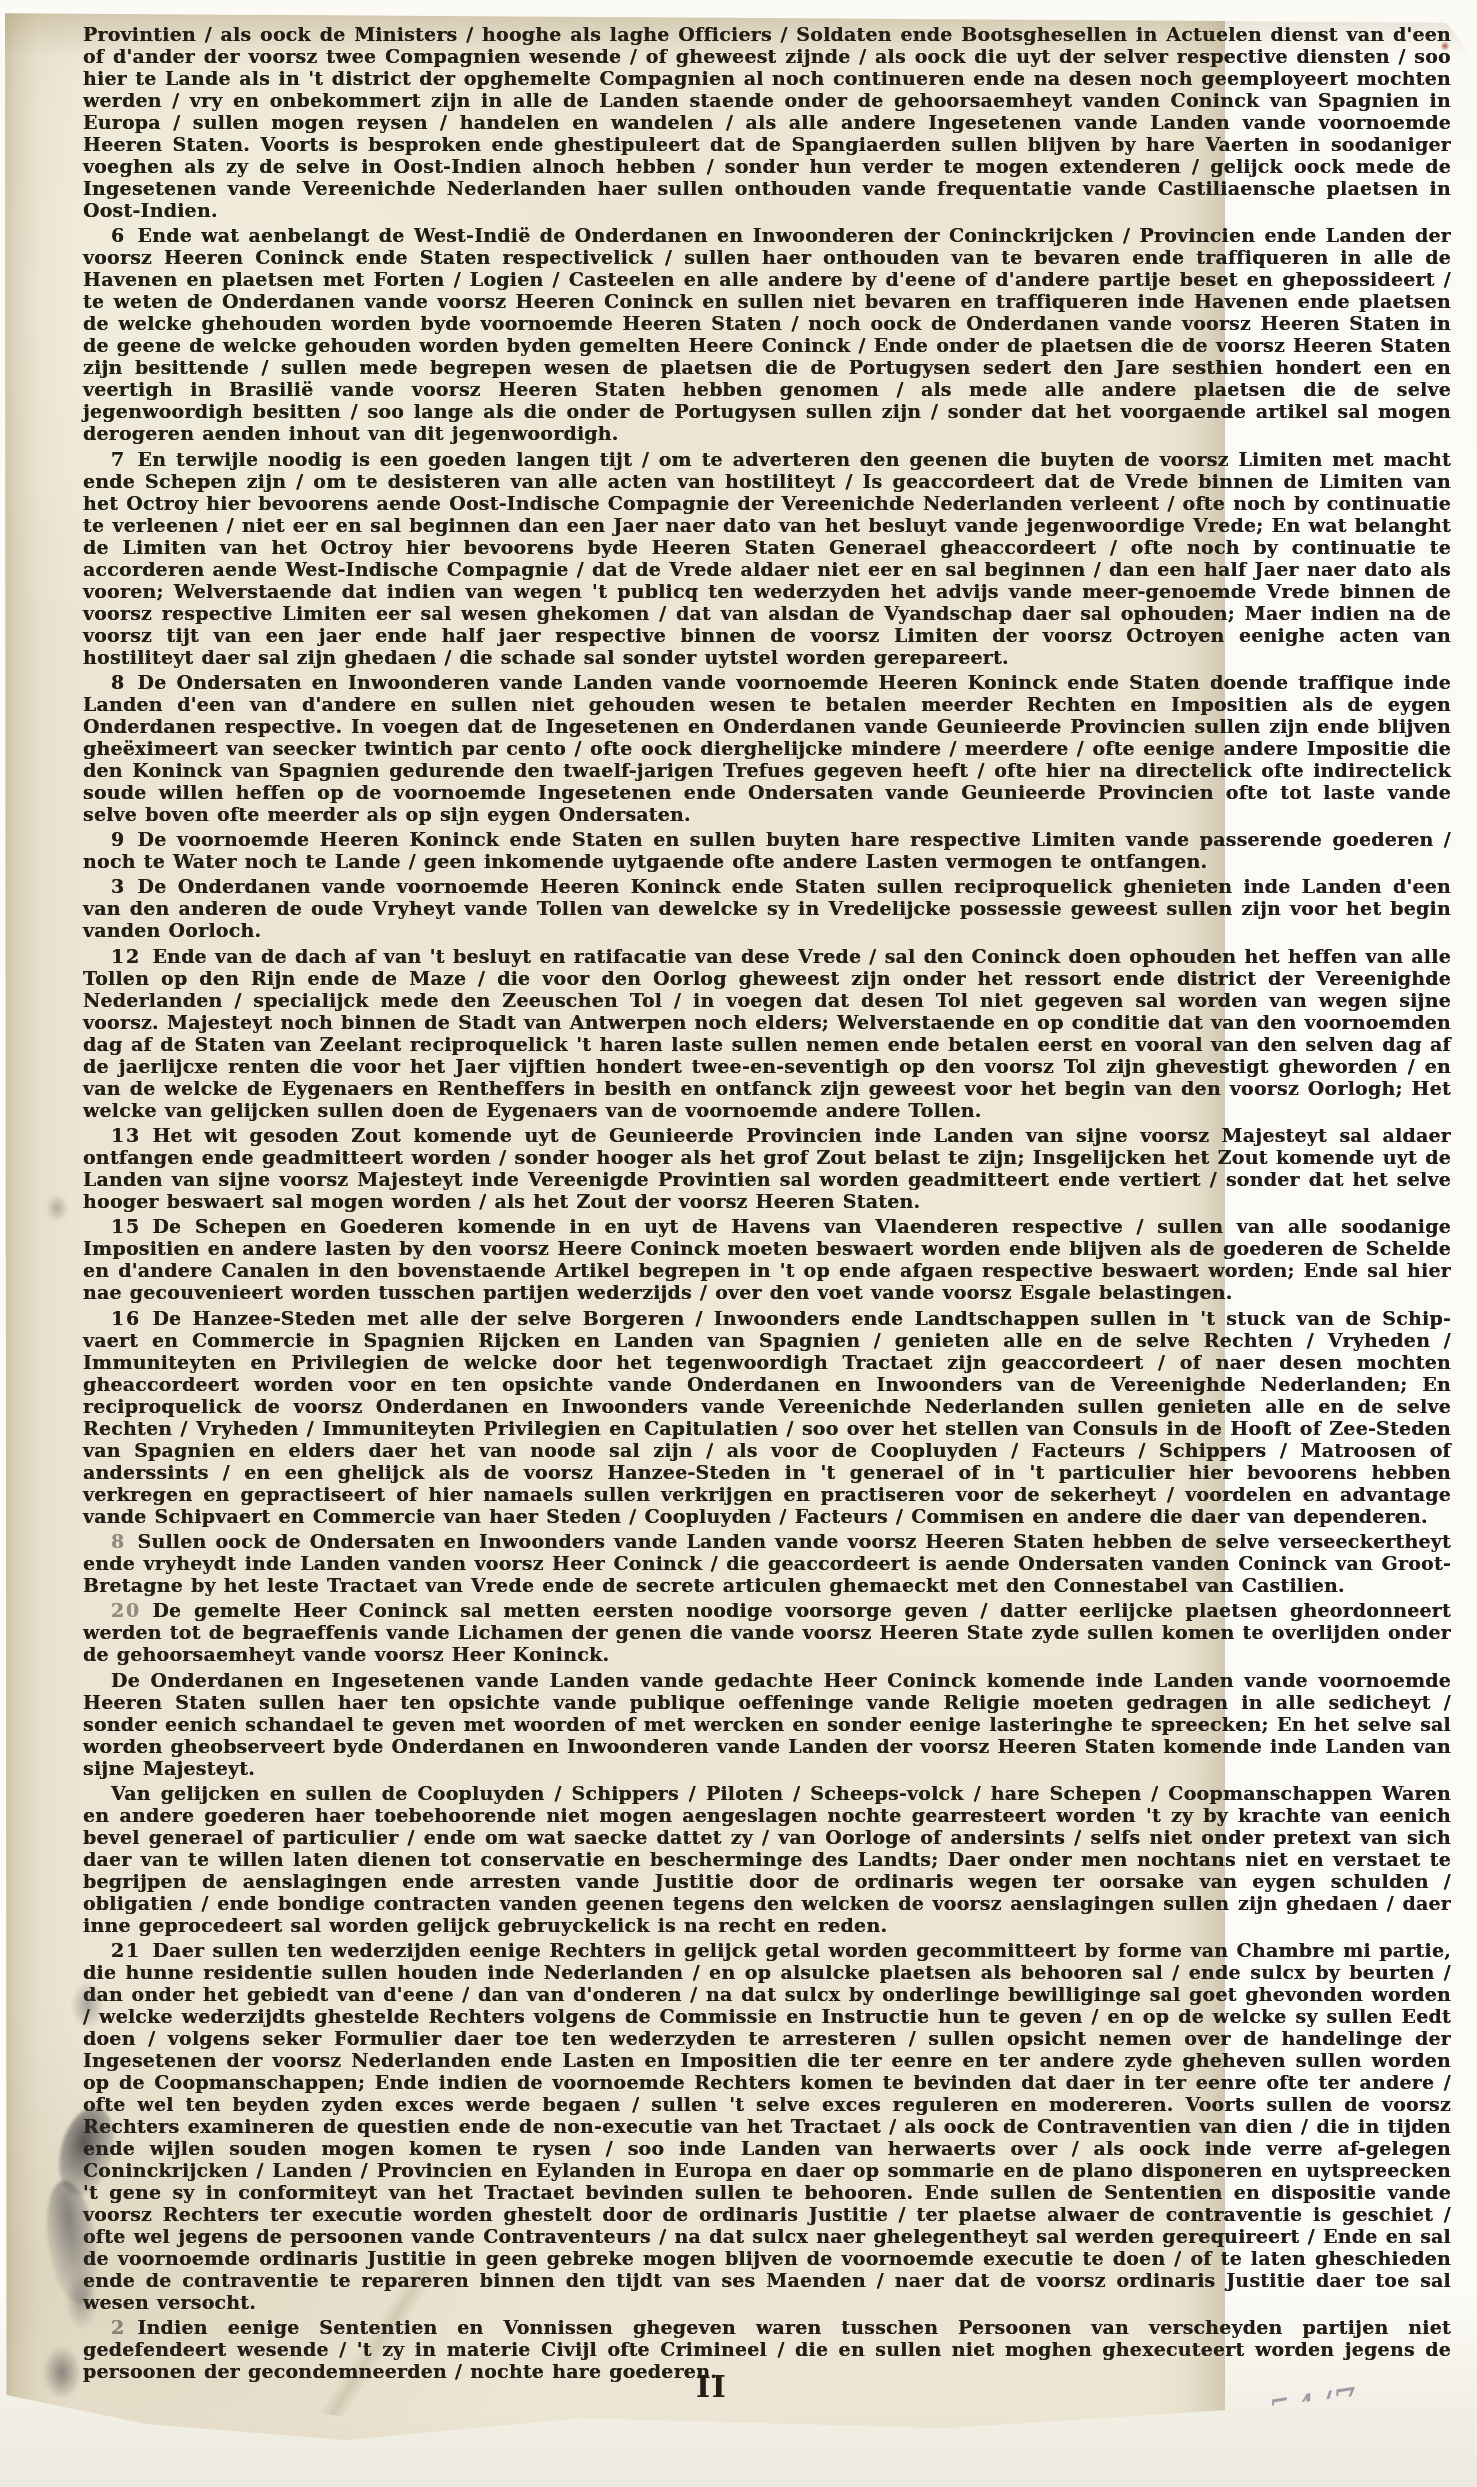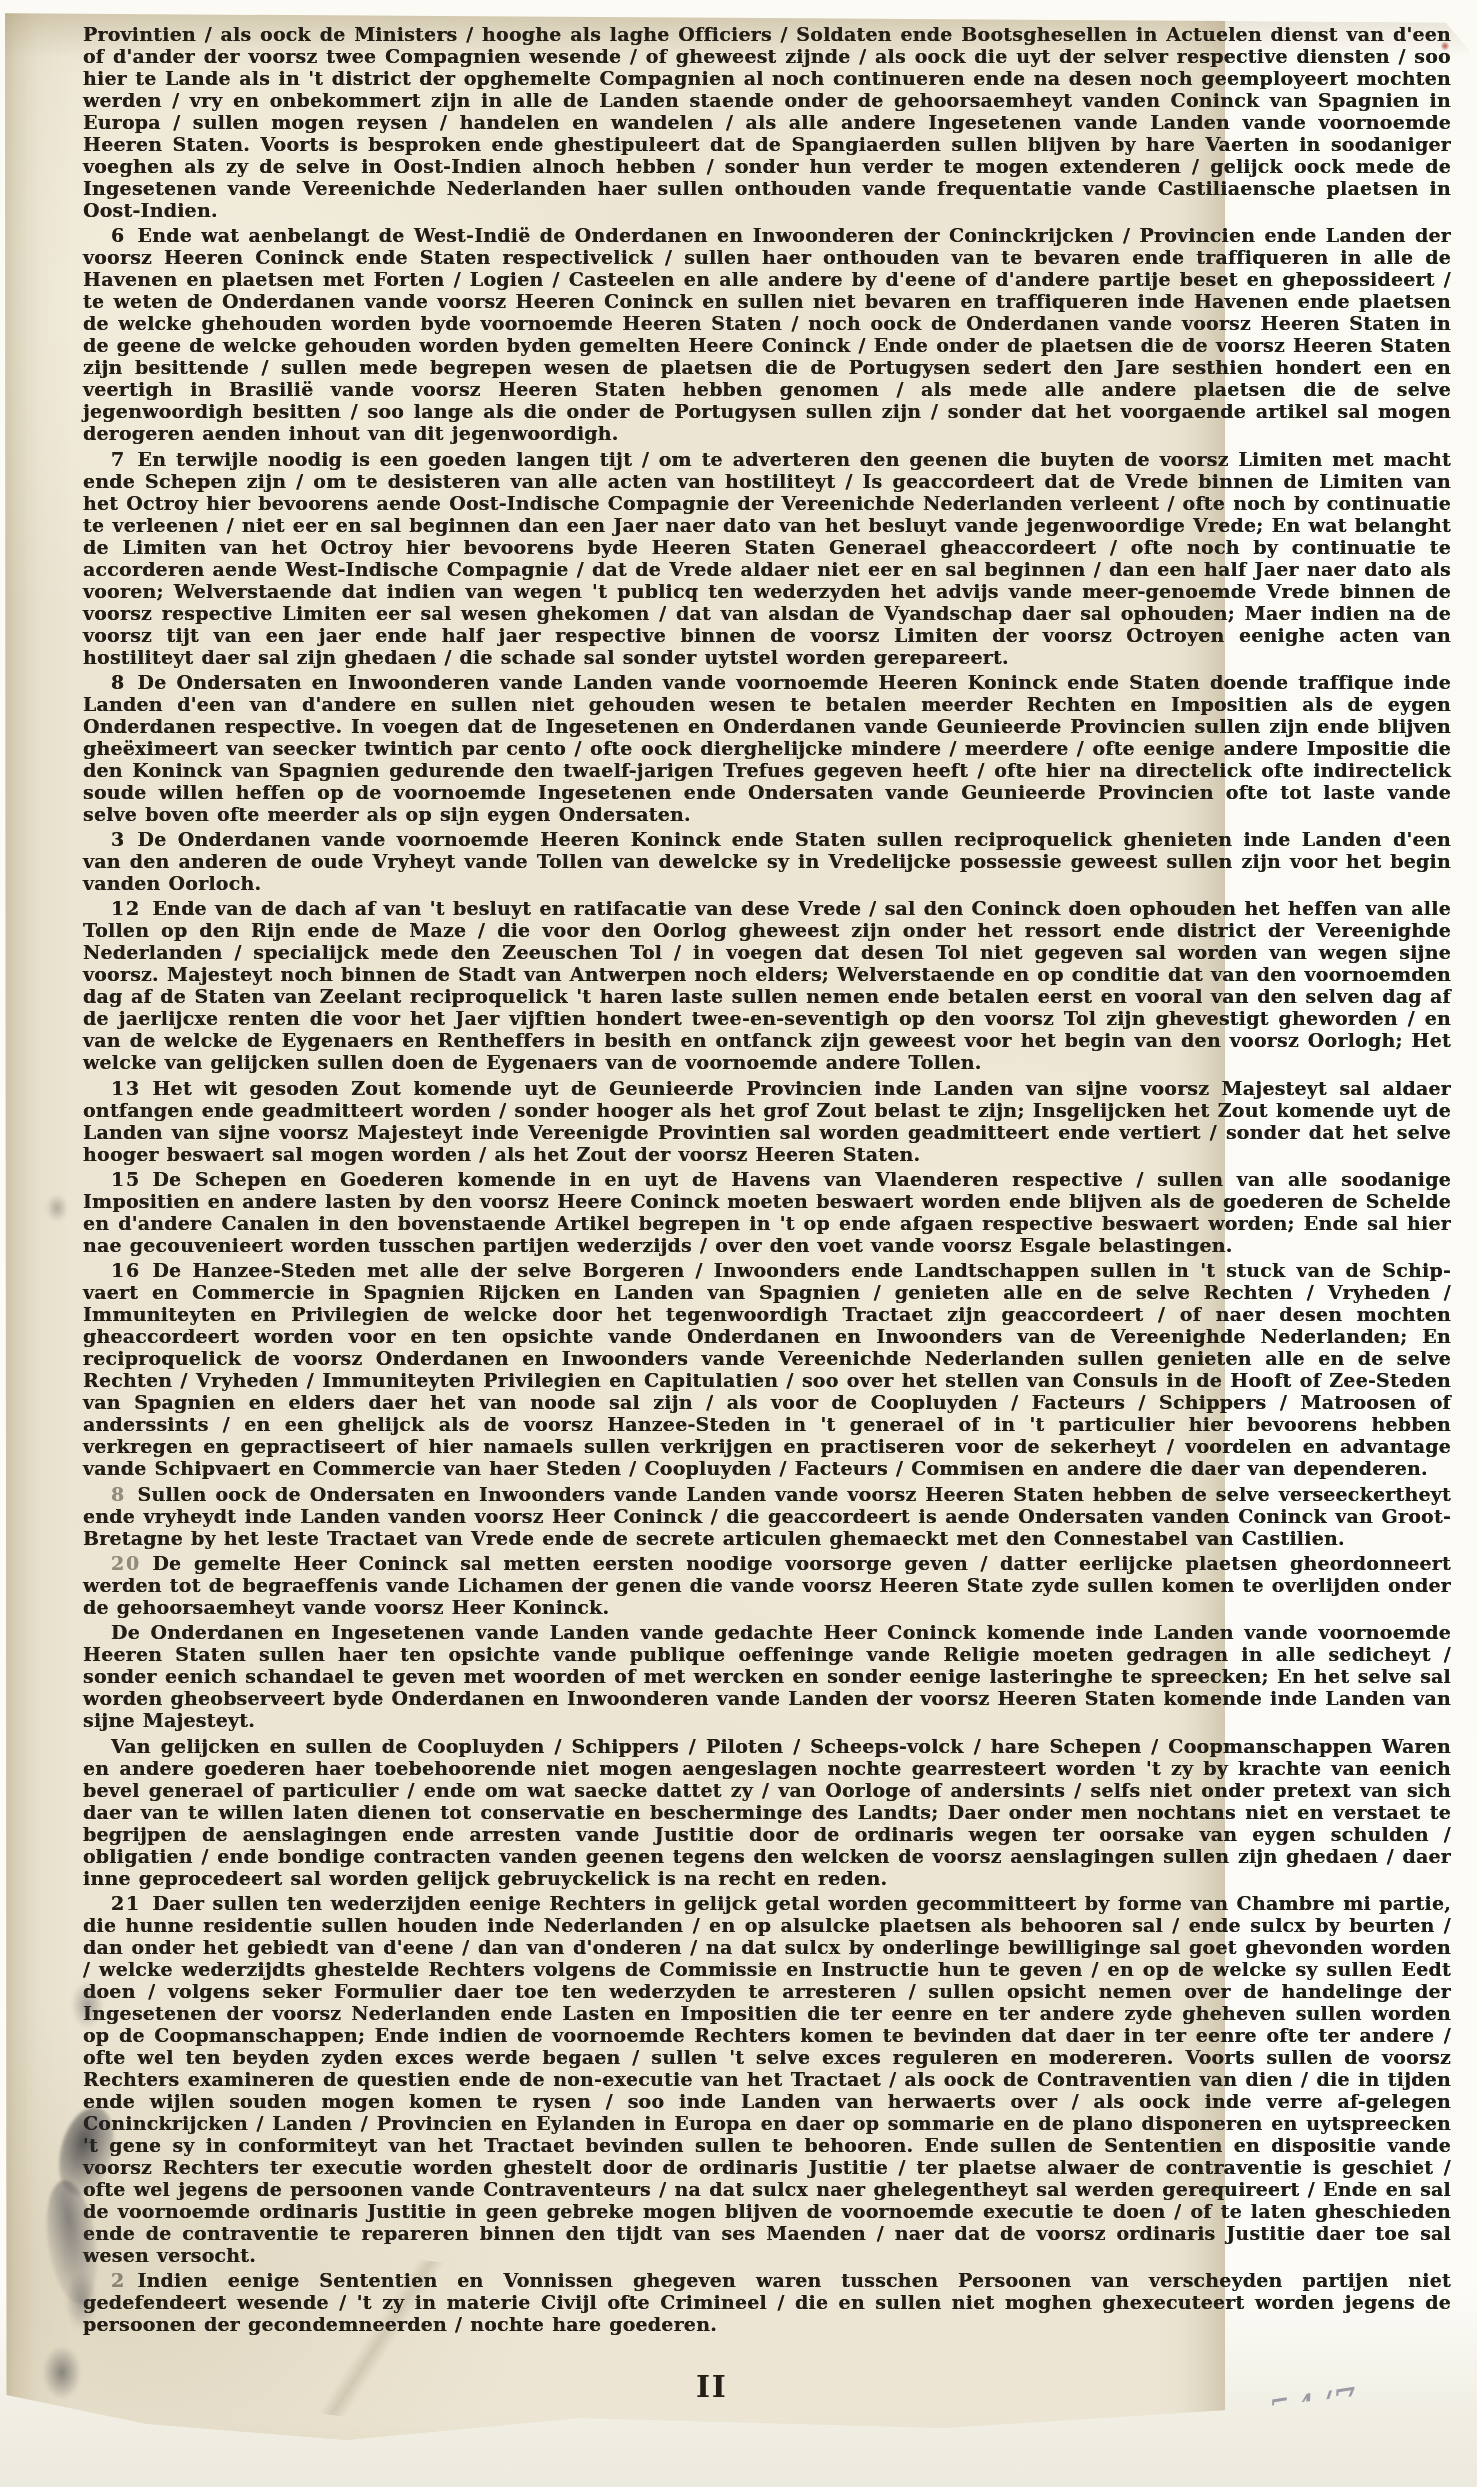--- a/index.html
+++ b/index.html
@@ -76,20 +76,21 @@
 
 <div class="sheet">
   <div class="sheet-shade-top"></div>
   <div class="crease"></div>
 
   <div class="text-block" id="treaty-text">
       <p class="continuation">Provintien / als oock de Ministers / hooghe als laghe Officiers / Soldaten ende Bootsghesellen in Actuelen dienst van d'een of d'ander der voorsz twee Compagnien wesende / of gheweest zijnde / als oock die uyt der selver respective diensten / soo hier te Lande als in 't district der opghemelte Compagnien al noch continueren ende na desen noch geemployeert mochten werden / vry en onbekommert zijn in alle de Landen staende onder de gehoorsaemheyt vanden Coninck van Spagnien in Europa / sullen mogen reysen / handelen en wandelen / als alle andere Ingesetenen vande Landen vande voornoemde Heeren Staten. Voorts is besproken ende ghestipuleert dat de Spangiaerden sullen blijven by hare Vaerten in soodaniger voeghen als zy de selve in Oost-Indien alnoch hebben / sonder hun verder te mogen extenderen / gelijck oock mede de Ingesetenen vande Vereenichde Nederlanden haer sullen onthouden vande frequentatie vande Castiliaensche plaetsen in Oost-Indien.</p>
       <p><span class="pnum">6</span>Ende wat aenbelangt de West-Indië de Onderdanen en Inwoonderen der Coninckrijcken / Provincien ende Landen der voorsz Heeren Coninck ende Staten respectivelick / sullen haer onthouden van te bevaren ende traffiqueren in alle de Havenen en plaetsen met Forten / Logien / Casteelen en alle andere by d'eene of d'andere partije beset en ghepossideert / te weten de Onderdanen vande voorsz Heeren Coninck en sullen niet bevaren en traffiqueren inde Havenen ende plaetsen de welcke ghehouden worden byde voornoemde Heeren Staten / noch oock de Onderdanen vande voorsz Heeren Staten in de geene de welcke gehouden worden byden gemelten Heere Coninck / Ende onder de plaetsen die de voorsz Heeren Staten zijn besittende / sullen mede begrepen wesen de plaetsen die de Portugysen sedert den Jare sesthien hondert een en veertigh in Brasilië vande voorsz Heeren Staten hebben genomen / als mede alle andere plaetsen die de selve jegenwoordigh besitten / soo lange als die onder de Portugysen sullen zijn / sonder dat het voorgaende artikel sal mogen derogeren aenden inhout van dit jegenwoordigh.</p>
       <p><span class="pnum">7</span>En terwijle noodig is een goeden langen tijt / om te adverteren den geenen die buyten de voorsz Limiten met macht ende Schepen zijn / om te desisteren van alle acten van hostiliteyt / Is geaccordeert dat de Vrede binnen de Limiten van het Octroy hier bevoorens aende Oost-Indische Compagnie der Vereenichde Nederlanden verleent / ofte noch by continuatie te verleenen / niet eer en sal beginnen dan een Jaer naer dato van het besluyt vande jegenwoordige Vrede; En wat belanght de Limiten van het Octroy hier bevoorens byde Heeren Staten Generael gheaccordeert / ofte noch by continuatie te accorderen aende West-Indische Compagnie / dat de Vrede aldaer niet eer en sal beginnen / dan een half Jaer naer dato als vooren; Welverstaende dat indien van wegen 't publicq ten wederzyden het advijs vande meer-genoemde Vrede binnen de voorsz respective Limiten eer sal wesen ghekomen / dat van alsdan de Vyandschap daer sal ophouden; Maer indien na de voorsz tijt van een jaer ende half jaer respective binnen de voorsz Limiten der voorsz Octroyen eenighe acten van hostiliteyt daer sal zijn ghedaen / die schade sal sonder uytstel worden gerepareert.</p>
       <p><span class="pnum">8</span>De Ondersaten en Inwoonderen vande Landen vande voornoemde Heeren Koninck ende Staten doende traffique inde Landen d'een van d'andere en sullen niet gehouden wesen te betalen meerder Rechten en Impositien als de eygen Onderdanen respective. In voegen dat de Ingesetenen en Onderdanen vande Geunieerde Provincien sullen zijn ende blijven gheëximeert van seecker twintich par cento / ofte oock dierghelijcke mindere / meerdere / ofte eenige andere Impositie die den Koninck van Spagnien gedurende den twaelf-jarigen Trefues gegeven heeft / ofte hier na directelick ofte indirectelick soude willen heffen op de voornoemde Ingesetenen ende Ondersaten vande Geunieerde Provincien ofte tot laste vande selve boven ofte meerder als op sijn eygen Ondersaten.</p>
+      <p><span class="pnum">9</span>De voornoemde Heeren Koninck ende Staten en sullen buyten hare respective Limiten vande passerende goederen / noch te Water noch te Lande / geen inkomende uytgaende ofte andere Lasten vermogen te ontfangen.</p>
       <p><span class="pnum">3</span>De Onderdanen vande voornoemde Heeren Koninck ende Staten sullen reciproquelick ghenieten inde Landen d'een van den anderen de oude Vryheyt vande Tollen van dewelcke sy in Vredelijcke possessie geweest sullen zijn voor het begin vanden Oorloch.</p>
       <p><span class="pnum">12</span>Ende van de dach af van 't besluyt en ratifacatie van dese Vrede / sal den Coninck doen ophouden het heffen van alle Tollen op den Rijn ende de Maze / die voor den Oorlog gheweest zijn onder het ressort ende district der Vereenighde Nederlanden / specialijck mede den Zeeuschen Tol / in voegen dat desen Tol niet gegeven sal worden van wegen sijne voorsz. Majesteyt noch binnen de Stadt van Antwerpen noch elders; Welverstaende en op conditie dat van den voornoemden dag af de Staten van Zeelant reciproquelick 't haren laste sullen nemen ende betalen eerst en vooral van den selven dag af de jaerlijcxe renten die voor het Jaer vijftien hondert twee-en-seventigh op den voorsz Tol zijn ghevestigt gheworden / en van de welcke de Eygenaers en Rentheffers in besith en ontfanck zijn geweest voor het begin van den voorsz Oorlogh; Het welcke van gelijcken sullen doen de Eygenaers van de voornoemde andere Tollen.</p>
       <p><span class="pnum">13</span>Het wit gesoden Zout komende uyt de Geunieerde Provincien inde Landen van sijne voorsz Majesteyt sal aldaer ontfangen ende geadmitteert worden / sonder hooger als het grof Zout belast te zijn; Insgelijcken het Zout komende uyt de Landen van sijne voorsz Majesteyt inde Vereenigde Provintien sal worden geadmitteert ende vertiert / sonder dat het selve hooger beswaert sal mogen worden / als het Zout der voorsz Heeren Staten.</p>
       <p><span class="pnum">15</span>De Schepen en Goederen komende in en uyt de Havens van Vlaenderen respective / sullen van alle soodanige Impositien en andere lasten by den voorsz Heere Coninck moeten beswaert worden ende blijven als de goederen de Schelde en d'andere Canalen in den bovenstaende Artikel begrepen in 't op ende afgaen respective beswaert worden; Ende sal hier nae gecouvenieert worden tusschen partijen wederzijds / over den voet vande voorsz Esgale belastingen.</p>
       <p><span class="pnum">16</span>De Hanzee-Steden met alle der selve Borgeren / Inwoonders ende Landtschappen sullen in 't stuck van de Schip-vaert en Commercie in Spagnien Rijcken en Landen van Spagnien / genieten alle en de selve Rechten / Vryheden / Immuniteyten en Privilegien de welcke door het tegenwoordigh Tractaet zijn geaccordeert / of naer desen mochten gheaccordeert worden voor en ten opsichte vande Onderdanen en Inwoonders van de Vereenighde Nederlanden; En reciproquelick de voorsz Onderdanen en Inwoonders vande Vereenichde Nederlanden sullen genieten alle en de selve Rechten / Vryheden / Immuniteyten Privilegien en Capitulatien / soo over het stellen van Consuls in de Hooft of Zee-Steden van Spagnien en elders daer het van noode sal zijn / als voor de Coopluyden / Facteurs / Schippers / Matroosen of anderssints / en een ghelijck als de voorsz Hanzee-Steden in 't generael of in 't particulier hier bevoorens hebben verkregen en gepractiseert of hier namaels sullen verkrijgen en practiseren voor de sekerheyt / voordelen en advantage vande Schipvaert en Commercie van haer Steden / Coopluyden / Facteurs / Commisen en andere die daer van dependeren.</p>
       <p><span class="pnum faded">8</span>Sullen oock de Ondersaten en Inwoonders vande Landen vande voorsz Heeren Staten hebben de selve verseeckertheyt ende vryheydt inde Landen vanden voorsz Heer Coninck / die geaccordeert is aende Ondersaten vanden Coninck van Groot-Bretagne by het leste Tractaet van Vrede ende de secrete articulen ghemaeckt met den Connestabel van Castilien.</p>
       <p><span class="pnum faded">20</span>De gemelte Heer Coninck sal metten eersten noodige voorsorge geven / datter eerlijcke plaetsen gheordonneert werden tot de begraeffenis vande Lichamen der genen die vande voorsz Heeren State zyde sullen komen te overlijden onder de gehoorsaemheyt vande voorsz Heer Koninck.</p>
       <p>De Onderdanen en Ingesetenen vande Landen vande gedachte Heer Coninck komende inde Landen vande voornoemde Heeren Staten sullen haer ten opsichte vande publique oeffeninge vande Religie moeten gedragen in alle sedicheyt / sonder eenich schandael te geven met woorden of met wercken en sonder eenige lasteringhe te spreecken; En het selve sal worden gheobserveert byde Onderdanen en Inwoonderen vande Landen der voorsz Heeren Staten komende inde Landen van sijne Majesteyt.</p>
       <p>Van gelijcken en sullen de Coopluyden / Schippers / Piloten / Scheeps-volck / hare Schepen / Coopmanschappen Waren en andere goederen haer toebehoorende niet mogen aengeslagen nochte gearresteert worden 't zy by krachte van eenich bevel generael of particulier / ende om wat saecke dattet zy / van Oorloge of andersints / selfs niet onder pretext van sich daer van te willen laten dienen tot conservatie en bescherminge des Landts; Daer onder men nochtans niet en verstaet te begrijpen de aenslagingen ende arresten vande Justitie door de ordinaris wegen ter oorsake van eygen schulden / obligatien / ende bondige contracten vanden geenen tegens den welcken de voorsz aenslagingen sullen zijn ghedaen / daer inne geprocedeert sal worden gelijck gebruyckelick is na recht en reden.</p>
       <p><span class="pnum">21</span>Daer sullen ten wederzijden eenige Rechters in gelijck getal worden gecommitteert by forme van Chambre mi partie, die hunne residentie sullen houden inde Nederlanden / en op alsulcke plaetsen als behooren sal / ende sulcx by beurten / dan onder het gebiedt van d'eene / dan van d'onderen / na dat sulcx by onderlinge bewilliginge sal goet ghevonden worden / welcke wederzijdts ghestelde Rechters volgens de Commissie en Instructie hun te geven / en op de welcke sy sullen Eedt doen / volgens seker Formulier daer toe ten wederzyden te arresteren / sullen opsicht nemen over de handelinge der Ingesetenen der voorsz Nederlanden ende Lasten en Impositien die ter eenre en ter andere zyde gheheven sullen worden op de Coopmanschappen; Ende indien de voornoemde Rechters komen te bevinden dat daer in ter eenre ofte ter andere / ofte wel ten beyden zyden exces werde begaen / sullen 't selve exces reguleren en modereren. Voorts sullen de voorsz Rechters examineren de questien ende de non-executie van het Tractaet / als oock de Contraventien van dien / die in tijden ende wijlen souden mogen komen te rysen / soo inde Landen van herwaerts over / als oock inde verre af-gelegen Coninckrijcken / Landen / Provincien en Eylanden in Europa en daer op sommarie en de plano disponeren en uytspreecken 't gene sy in conformiteyt van het Tractaet bevinden sullen te behooren. Ende sullen de Sententien en dispositie vande voorsz Rechters ter executie worden ghestelt door de ordinaris Justitie / ter plaetse alwaer de contraventie is geschiet / ofte wel jegens de persoonen vande Contraventeurs / na dat sulcx naer ghelegentheyt sal werden gerequireert / Ende en sal de voornoemde ordinaris Justitie in geen gebreke mogen blijven de voornoemde executie te doen / of te laten gheschieden ende de contraventie te repareren binnen den tijdt van ses Maenden / naer dat de voorsz ordinaris Justitie daer toe sal wesen versocht.</p>

